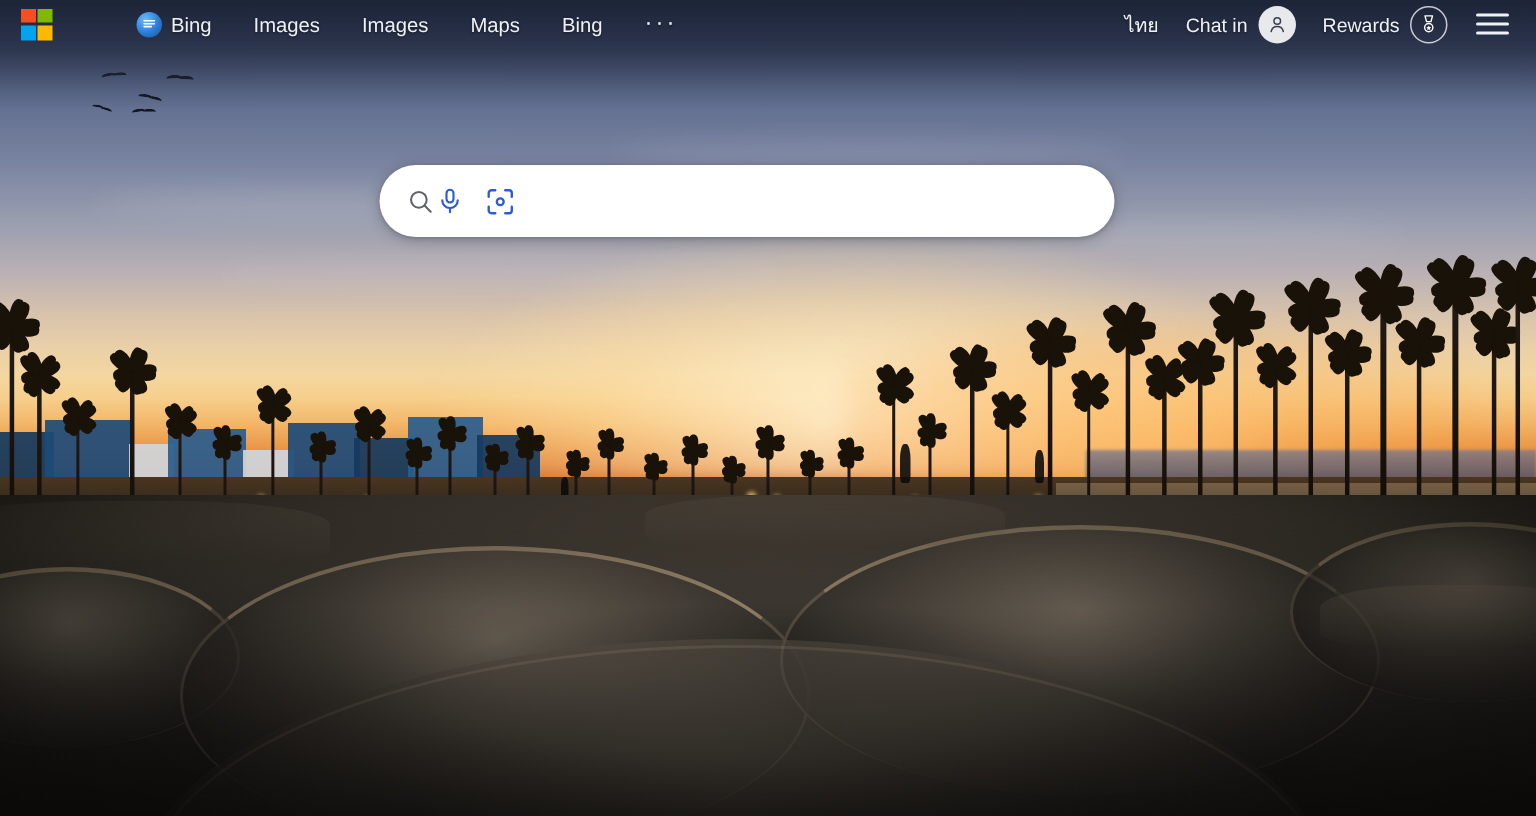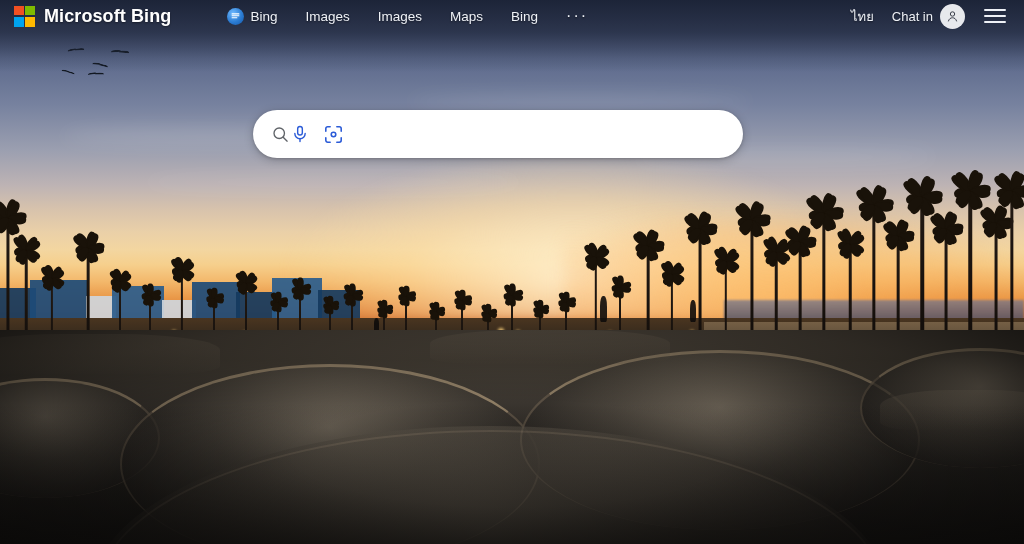--- a/index.html
+++ b/index.html
@@ -909,21 +909,20 @@
 
   <header>
 
     <a class="logo" href="#">
       <span class="ms-grid">
         <i></i>
           <i></i>
           <i></i>
           <i></i>
       </span>
-      <span class="brand">Microsoft Bing</span>
     </a>
 
     <nav>
       <a class="nav-item" href="#">
         <span class="chat-dot">
           <svg width="11" height="11" viewBox="0 0 16 16" aria-hidden="true">
             <path d="M3 4.2h10M3 7h10M3 9.8h7" stroke="#ffffff" stroke-width="1.5" stroke-linecap="round" fill="none"></path>
           </svg>
         </span>
         <span>Bing</span>
@@ -952,20 +951,30 @@
       <a class="hitem" href="#">
         <span>Chat in</span>
         <span class="avatar">
           <svg width="15" height="15" viewBox="0 0 24 24" aria-hidden="true">
             <circle cx="12" cy="8" r="3.5" fill="none" stroke="#3a3f4a" stroke-width="1.6"></circle>
             <path d="M5.5 19.2c.9-3.4 3.5-5.2 6.5-5.2s5.6 1.8 6.5 5.2" fill="none" stroke="#3a3f4a" stroke-width="1.6" stroke-linecap="round"></path>
           </svg>
         </span>
       </a>
 
+      <a class="hitem" href="#">
+        <span>Rewards</span>
+        <span class="rewards-badge">
+          <svg width="15" height="15" viewBox="0 0 24 24" aria-hidden="true">
+            <path d="M8 2.5h8l-1.6 6.2H9.6z" fill="none" stroke="#ffffff" stroke-width="1.5" stroke-linejoin="round"></path>
+            <circle cx="12" cy="15" r="4.4" fill="none" stroke="#ffffff" stroke-width="1.5"></circle>
+            <path d="M12 12.9l.8 1.6 1.8.25-1.3 1.25.31 1.76L12 16.93l-1.61.84.31-1.76-1.3-1.25 1.8-.25z" fill="#ffffff"></path>
+          </svg>
+        </span>
+      </a>
 
       <div class="hamburger">
         <i></i>
           <i></i>
           <i></i>
       </div>
 
     </div>
   </header>
 

